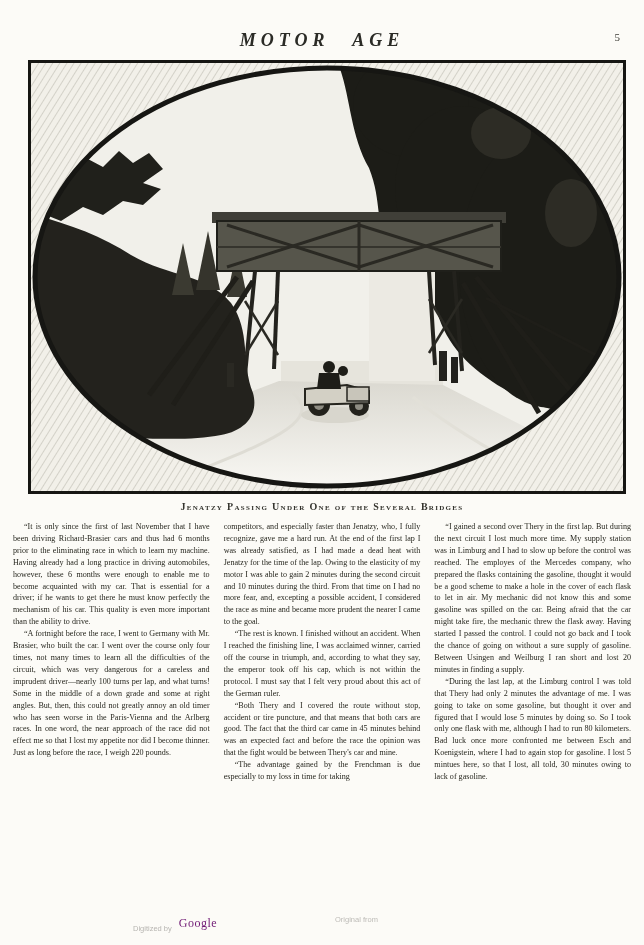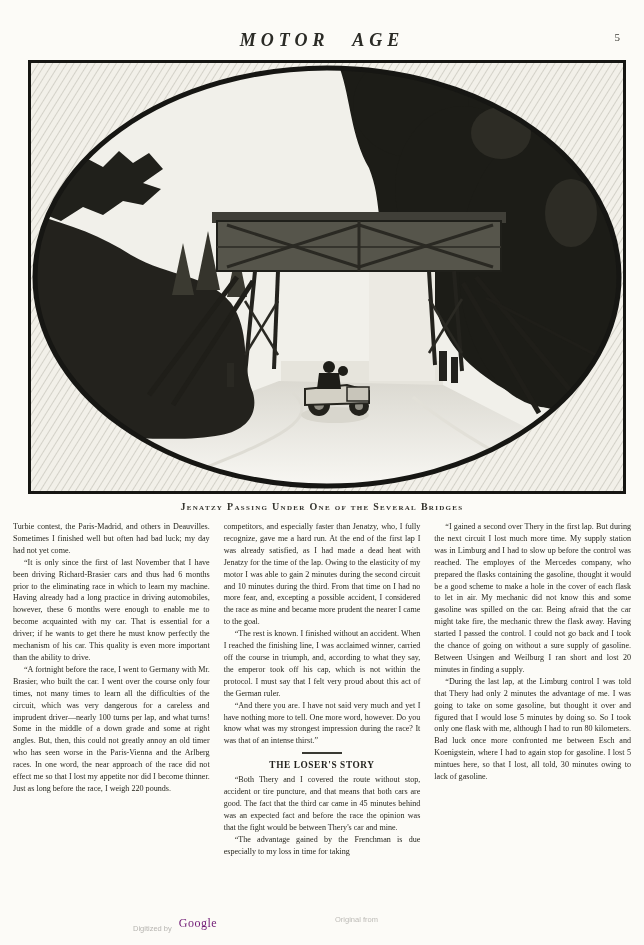--- a/index.html
+++ b/index.html
@@ -166,32 +166,26 @@
     </g>
 
     <ellipse cx="296" cy="214" rx="292" ry="209" fill="none" stroke="#161613" stroke-width="5"></ellipse>
   </svg>
 </div>
 
 <div class="caption">Jenatzy Passing Under One of the Several Bridges</div>
 
 <div class="columns">
   <div class="col">
-    <p class="cont">Turbie contest, the Paris-Madrid, and others in Deauvilles.  Sometimes I finished well but often had bad luck; my day had not yet come.</p>
     <p>“It is only since the first of last November that I have been driving Richard-Brasier cars and thus had 6 months prior to the eliminating race in which to learn my machine. Having already had a long practice in driving automobiles, however, these 6 months were enough to enable me to become acquainted with my car.  That is essential for a driver; if he wants to get there he must know perfectly the mechanism of his car.  This quality is even more important than the ability to drive.</p>
     <p>“A fortnight before the race, I went to Germany with Mr. Brasier, who built the car. I went over the course only four times, not many times to learn all the difficulties of the circuit, which was very dangerous for a careless and imprudent driver—nearly 100 turns per lap, and what turns!  Some in the middle of a down grade and some at right angles. But, then, this could not greatly annoy an old timer who has seen worse in the Paris-Vienna and the Arlberg races.  In one word, the near approach of the race did not effect me so that I lost my appetite nor did I become thinner.  Just as long before the race, I weigh 220 pounds.</p>
   </div>
   <div class="col">
     <p class="cont">competitors, and especially faster than Jenatzy, who, I fully recognize, gave me a hard run. At the end of the first lap I was already satisfied, as I had made a dead heat with Jenatzy for the time of the lap.  Owing to the elasticity of my motor I was able to gain 2 minutes during the second circuit and 10 minutes during the third.  From that time on I had no more fear, and, excepting a possible accident, I considered the race as mine and became more prudent the nearer I came to the goal.</p>
     <p>“The rest is known.  I finished without an accident.  When I reached the finishing line, I was acclaimed winner, carried off the course in triumph, and, according to what they say, the emperor took off his cap, which is not within the protocol.  I must say that I felt very proud about this act of the German ruler.</p>
-    <p>“And there you are.  I have not said very much and yet I have nothing more to tell. One more word, however.  Do you know what was my strongest impression during the race? It was that of an intense thirst.”</p>
-    <div class="sect">
-      <div class="rule"></div>
-      <div class="hd">THE LOSER'S STORY</div>
-    </div>
     <p>“Both Thery and I covered the route without stop, accident or tire puncture, and that means that both cars are good.  The fact that the third car came in 45 minutes behind was an expected fact and before the race the opinion  was  that  the  fight  would  be  between Thery's car and mine.</p>
     <p>“The advantage gained by the Frenchman is due especially to my loss in time for taking</p>
   </div>
   <div class="col">
     <p>“I gained a second over Thery in the first lap.  But during the next circuit I lost much more time.  My supply station was in Limburg and I had to slow up before the control was reached.  The employes of the Mercedes company, who prepared the flasks containing the gasoline, thought it would be a good scheme to make a hole in the cover of each flask to let in air.  My mechanic did not know this and some gasoline was spilled on the car.  Being afraid that the car might take fire, the mechanic threw the flask away.  Having started I passed the control.  I could not go back and I took the chance of going on without a sure supply of gasoline.  Between Usingen and Weilburg I ran short and lost 20 minutes in finding a supply.</p>
     <p>“During the last lap, at the Limburg control I was told that Thery had only 2 minutes the advantage of me.  I was going to take on some gasoline, but thought it over and figured that I would lose 5 minutes by doing so.  So I took only one flask with me, although I had to run 80 kilometers.  Bad luck once more confronted me between Esch and Koenigstein, where I had to again stop for gasoline.  I lost 5 mintues here, so that I lost, all told, 30 minutes owing to lack of gasoline.</p>
   </div>
 </div>
 
 <div class="wm-google">

